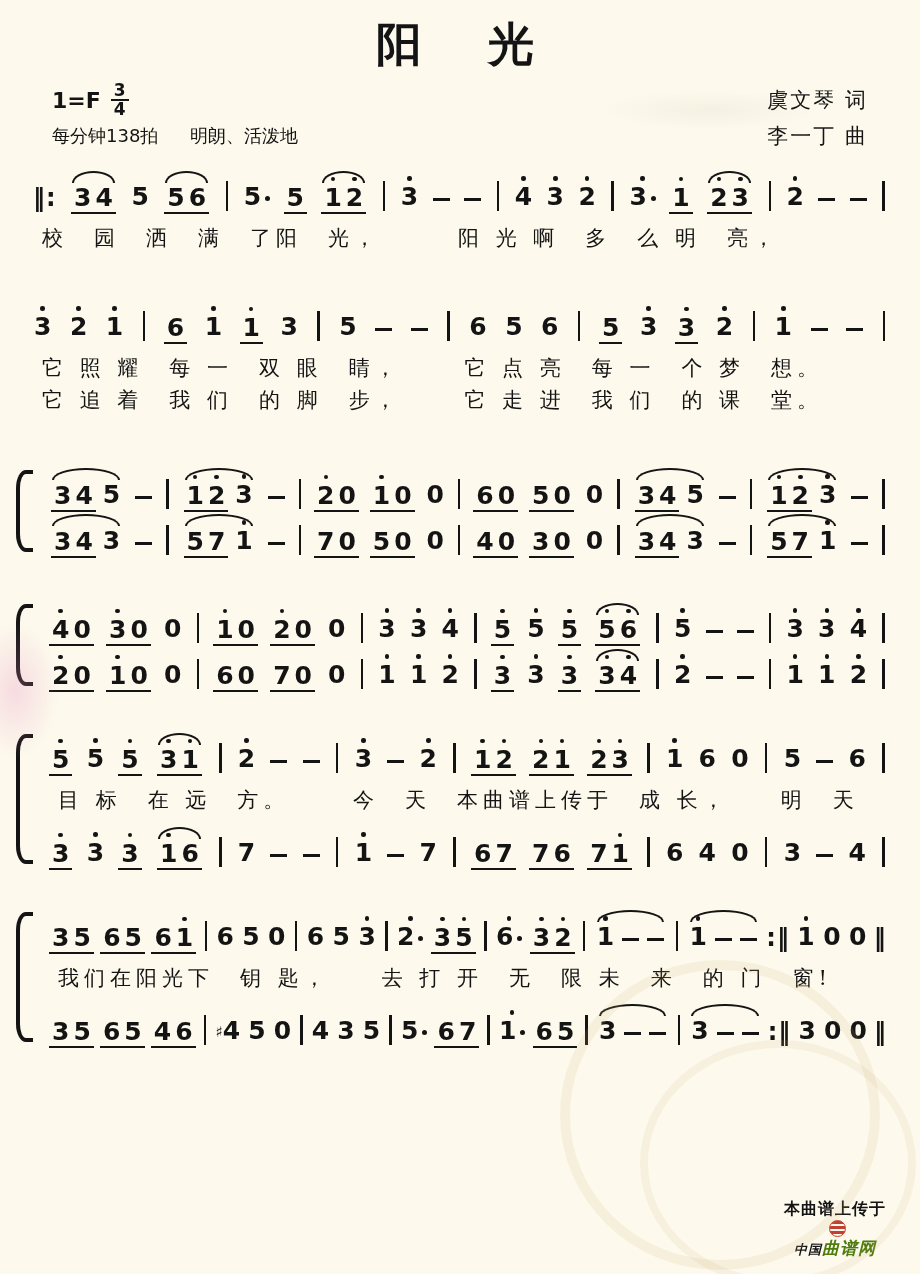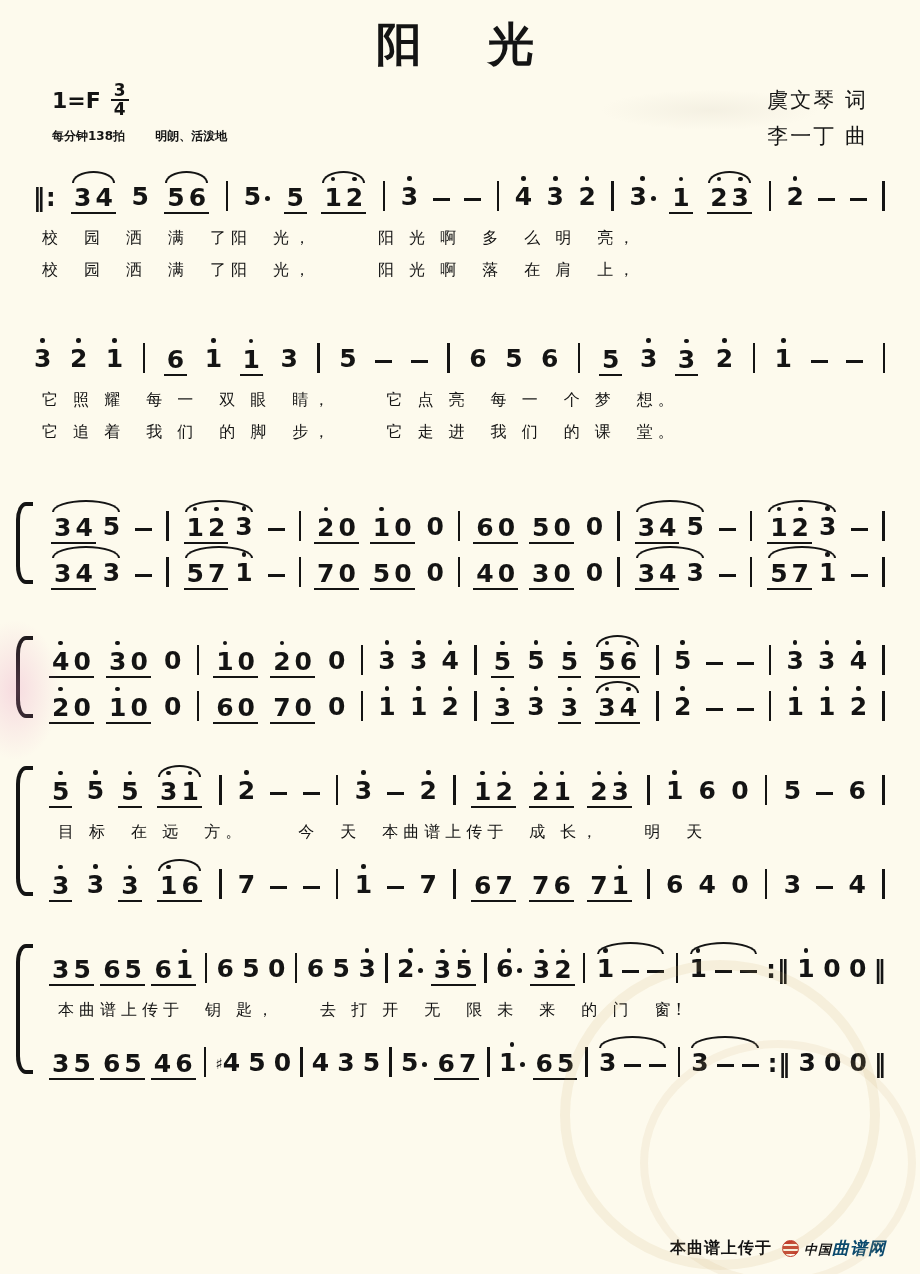--- a/index.html
+++ b/index.html
@@ -14,21 +14,21 @@
   .title{
     text-align:center;font-size:46px;font-weight:bold;letter-spacing:10px;
     margin:2px 0 6px 0;font-family:"DejaVu Sans",sans-serif;
   }
   .meta-row{display:flex;justify-content:space-between;align-items:center;padding:0 52px 0 52px;height:36px;}
   .keytime{display:flex;align-items:center;font-size:22px;font-weight:bold;}
   .ts{display:inline-flex;flex-direction:column;align-items:center;margin-left:10px;font-size:17px;font-weight:bold;line-height:15px;}
   .ts .tsn{border-bottom:2px solid #141414;padding:0 3px 1px 3px;}
   .ts .tsd{padding-top:1px;}
   .credit{font-size:21px;letter-spacing:2px;}
-  .tempo{font-size:12px;font-weight:bold;}
+  .tempo{font-size:18px;font-weight:normal;}
   .tempo .expr{margin-left:26px;}
 
   
   #score{margin-top:14px;}
   .sys{position:relative;padding:0 30px 0 30px;}
   .sys.brk-sys{padding-left:46px;padding-right:30px;}
   .brk{position:absolute;left:16px;top:4px;bottom:6px;width:13px;
     border-left:4px solid #141414;border-top:4px solid #141414;border-bottom:4px solid #141414;
     border-radius:10px 0 0 10px / 18px 0 0 18px;}
   .vline{display:flex;align-items:flex-end;justify-content:space-between;width:100%;height:46px;}
@@ -41,41 +41,41 @@
   .shp{font-size:15px;font-weight:bold;transform:translateY(-7px);margin-right:0px;line-height:10px;}
   .dashbar{width:17px;height:3.5px;background:#141414;margin-bottom:9px;}
   .bar{width:2.5px;height:30px;background:#141414;margin:0 5px 3px 5px;align-self:flex-end;}
   .rpt{font-size:24px;font-weight:bold;line-height:30px;margin:0 3px 1px 3px;letter-spacing:1px;}
   .beam{display:inline-flex;align-items:flex-end;border-bottom:2.5px solid #141414;padding:0 1px 1.5px 1px;margin:0 3px;}
   .beam .nt{margin:0 2px;padding-bottom:0;}
   .slur{position:relative;display:inline-flex;align-items:flex-end;margin:0 2px;}
   .slur::before{content:"";position:absolute;top:-4px;left:4px;right:4px;height:10px;
     border:2.5px solid #141414;border-bottom:none;
     border-radius:50% 50% 0 0 / 100% 100% 0 0;}
-  .lyr{font-family:"DejaVu Serif",serif;font-size:16px;letter-spacing:5px;line-height:32px;
+  .lyr{font-family:"DejaVu Serif",serif;font-size:21px;letter-spacing:5px;line-height:32px;
     padding-left:12px;white-space:nowrap;font-weight:500;}
 
   
   .sys-1{margin-bottom:44px;}
   .sys-2{margin-bottom:50px;}
   .sys-3{margin-bottom:42px;}
   .sys-4{margin-bottom:38px;}
   .sys-5{margin-bottom:38px;}
   .sys-6{margin-bottom:10px;}
   .sys .vline + .lyr{margin-top:8px;}
   .sys .lyr + .vline{margin-top:8px;}
 
   
-  .footer{position:absolute;right:34px;bottom:14px;display:flex;align-items:center;font-size:16px;}
+  .footer{position:absolute;right:34px;bottom:14px;display:flex;align-items:center;font-size:16px;flex-direction:column;}
   .footer .pre{font-weight:bold;letter-spacing:1px;}
   .logo{width:17px;height:17px;border-radius:50%;margin:0 5px 0 10px;
     background:repeating-linear-gradient(#c2402f 0 3px,#fdfaed 3px 5px);
     border:1px solid #c2402f;box-sizing:border-box;}
   .site b{font-style:italic;letter-spacing:1px;font-size:13px;}
-  .site em{font-style:italic;font-weight:bold;color:#0c4a6e;letter-spacing:1px;font-size:17px;}
+  .site em{font-style:italic;font-weight:bold;color:#4d7c0f;letter-spacing:1px;font-size:17px;}
 
   
   .stain{position:absolute;border-radius:50%;pointer-events:none;}
   .stain-pink{left:-30px;top:620px;width:90px;height:140px;background:radial-gradient(closest-side,rgba(230,140,190,.28),rgba(230,140,190,0));}
   .ring1{left:560px;top:960px;width:300px;height:290px;border:10px solid rgba(205,175,115,.14);}
   .ring2{left:640px;top:1040px;width:260px;height:230px;border:8px solid rgba(205,175,115,.12);}
   .smudge{left:600px;top:90px;width:220px;height:40px;background:radial-gradient(closest-side,rgba(180,170,150,.12),rgba(180,170,150,0));}
 </style>
 </head>
 <body>
@@ -284,21 +284,20 @@
           </span>
           <span class="nt">
             <span class="hid"></span>
             <span class="row">
               <span class="dashbar"></span>
             </span>
           </span>
           <span class="bar"></span>
         </div>
         <div class="lyr">校　园　洒　满　了阳　光，　　　阳 光 啊　多　么 明　亮，</div>
-        <div class="lyr">校　园　洒　满　了阳　光，　　　阳 光 啊　落　在 肩　上，</div>
       </div>
       <div class="sys sys-2">
         <div class="vline">
           <span class="nt">
             <span class="hid">
               <i></i>
             </span>
             <span class="row">
               <span class="dg">3</span>
             </span>
@@ -1820,21 +1819,21 @@
             </span>
           </span>
           <span class="nt">
             <span class="hid"></span>
             <span class="row">
               <span class="dg">0</span>
             </span>
           </span>
           <span class="rpt fin">‖</span>
         </div>
-        <div class="lyr">本曲谱上传于　钥 匙，　　去 打 开　无　限 未　来　的 门　窗!</div>
+        <div class="lyr">我们在阳光下　钥 匙，　　去 打 开　无　限 未　来　的 门　窗!</div>
         <div class="vline">
           <span class="beam">
             <span class="nt">
               <span class="hid"></span>
               <span class="row">
                 <span class="dg">3</span>
               </span>
             </span>
             <span class="nt">
               <span class="hid"></span>

